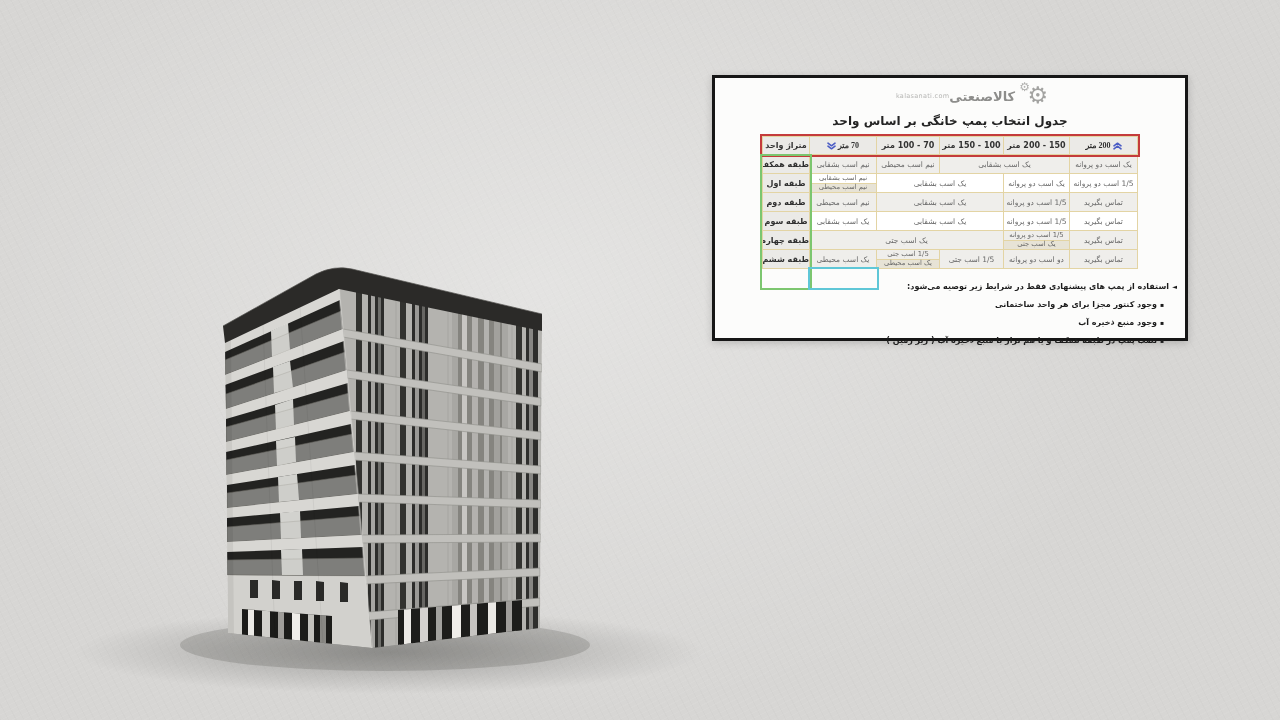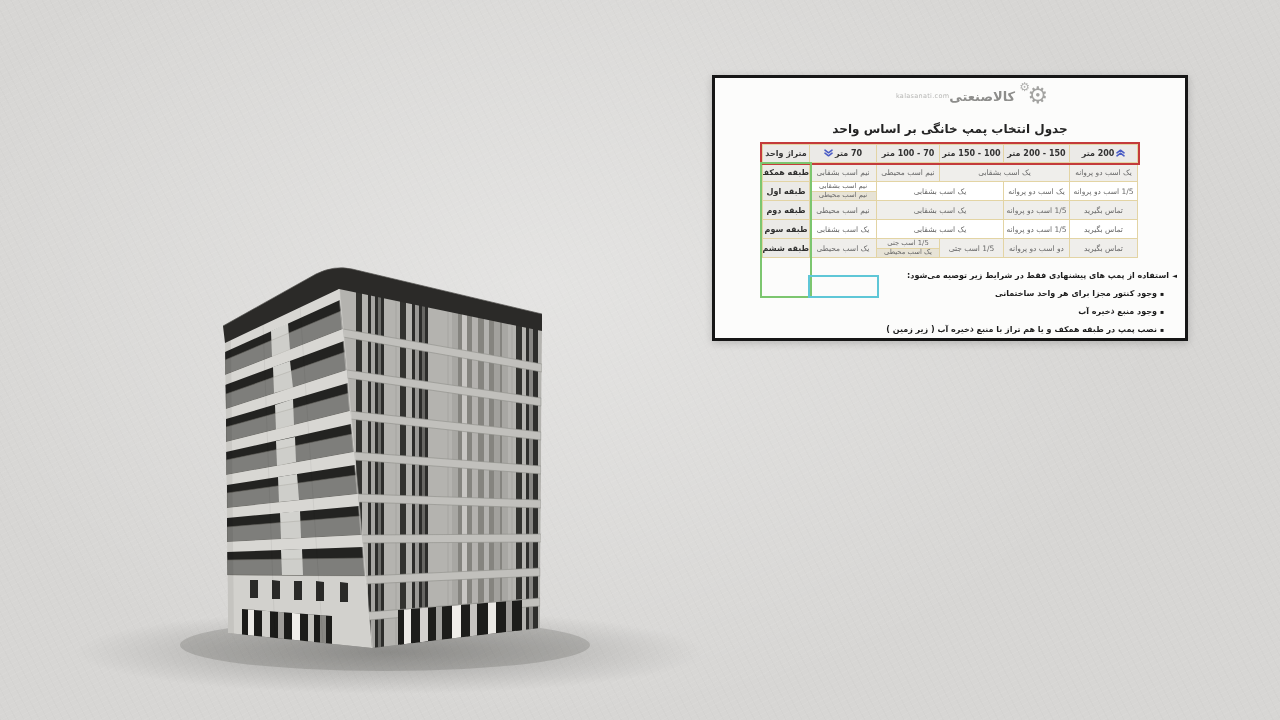--- a/index.html
+++ b/index.html
@@ -17,39 +17,39 @@
   
   .card{position:absolute;left:712px;top:75px;width:476px;height:266px;box-sizing:border-box;
     background:#fcfcfb;border:3px solid #161616;box-shadow:0 2px 8px rgba(0,0,0,0.18);}
   .logo{display:flex;justify-content:center;align-items:center;gap:3px;margin-top:4px;height:30px;}
   .gear-wrap{position:relative;width:30px;height:28px;}
   .gear-big{position:absolute;right:0;top:1px;font-size:23px;line-height:1;color:#a3a3a1;}
   .gear-small{position:absolute;right:18px;top:-2px;font-size:12px;line-height:1;color:#b2b2b0;}
   .name-col{display:flex;flex-direction:row;align-items:center;}
   .brand{font-size:13px;font-weight:700;color:#8d8d8b;line-height:1.1;}
   .domain{font-size:6.5px;color:#b6b6b4;letter-spacing:.3px;line-height:1.2;margin-left:44px;}
-  .title{margin-top:10px;text-align:center;font-size:12px;font-weight:700;color:#242424;}
+  .title{margin-top:2px;text-align:center;font-size:12px;font-weight:700;color:#242424;}
 
   
   .table-wrap{position:relative;width:376px;margin:8px auto 0;border-radius:21px;}
   table.pump{border-collapse:separate;border-spacing:0;table-layout:fixed;width:376px;}
   .pump th,.pump td{box-sizing:border-box;height:19px;padding:0;text-align:center;vertical-align:middle;
     border-right:1px solid #e3d4a4;border-bottom:1px solid #e3d4a4;font-size:7.5px;color:#676767;
     overflow:hidden;white-space:nowrap;}
   .pump tr>*:first-child{border-left:1px solid #e3d4a4;}
   .pump thead th{border-top:1px solid #e3d4a4;background:#ebeae7;font-size:8px;font-weight:700;color:#333;}
   .pump td.lab{background:#ebeae7;font-size:8px;font-weight:700;color:#2f2f2f;margin-left:48px;}
   .pump tr.g td{background:#efeeeb;}
   .pump tr.w td{background:#ffffff;}
   .pump tr.g td.lab,.pump tr.w td.lab{background:#ebeae7;}
   .pump td.hl{background:#fbfbf9;}
   .split{display:flex;flex-direction:column;height:18px;}
   .sub{flex:1;display:flex;align-items:center;justify-content:center;font-size:6.8px;line-height:1;}
   .sub.shade{background:#e7e3d6;border-top:1px solid #e3d4a4;}
-  .hdr-cell{display:flex;justify-content:center;gap:2px;direction:rtl;}
+  .hdr-cell{display:flex;align-items:center;justify-content:center;gap:2px;direction:rtl;font-family:Liberation Serif, serif;}
   .chev{flex:0 0 auto;}
   .ov{position:absolute;box-sizing:border-box;pointer-events:none;}
   .ov-red{left:-2px;top:-2px;width:380px;height:23px;border:2px solid #c43b3b;}
   .ov-green{left:-2px;top:18px;width:52px;height:136px;border:2px solid #7cc66f;}
   .ov-cyan{left:46px;top:131px;width:71px;height:23px;border:2px solid #5fc7d7;}
 
   
   .notes{direction:rtl;text-align:right;padding:9px 8px 0 10px;font-size:8px;font-weight:600;color:#1c1c1c;line-height:18px;}
   .notes .intro-bullet{font-size:6.5px;margin-left:3px;}
   .notes .item{padding-right:13px;}
@@ -266,20 +266,31 @@
             <td dir="rtl">تماس بگیرید</td>
           </tr>
           <tr class="w">
             <td class="lab" dir="rtl">طبقه سوم</td>
             <td dir="rtl">یک اسب بشقابی</td>
             <td colspan="2" dir="rtl">یک اسب بشقابی</td>
             <td dir="rtl">1/5 اسب دو پروانه</td>
             <td dir="rtl">تماس بگیرید</td>
           </tr>
           <tr class="g">
+            <td class="lab" dir="rtl">طبقه چهارم</td>
+            <td colspan="3" dir="rtl">یک اسب جتی</td>
+            <td>
+              <div class="split">
+                <div class="sub" dir="rtl">1/5 اسب دو پروانه</div>
+                <div class="sub shade" dir="rtl">یک اسب جتی</div>
+              </div>
+            </td>
+            <td dir="rtl">تماس بگیرید</td>
+          </tr>
+          <tr class="g">
             <td class="lab" dir="rtl">طبقه ششم</td>
             <td class="hl" dir="rtl">یک اسب محیطی</td>
             <td>
               <div class="split">
                 <div class="sub" dir="rtl">1/5 اسب جتی</div>
                 <div class="sub shade" dir="rtl">یک اسب محیطی</div>
               </div>
             </td>
             <td dir="rtl">1/5 اسب جتی</td>
             <td dir="rtl">دو اسب دو پروانه</td>

